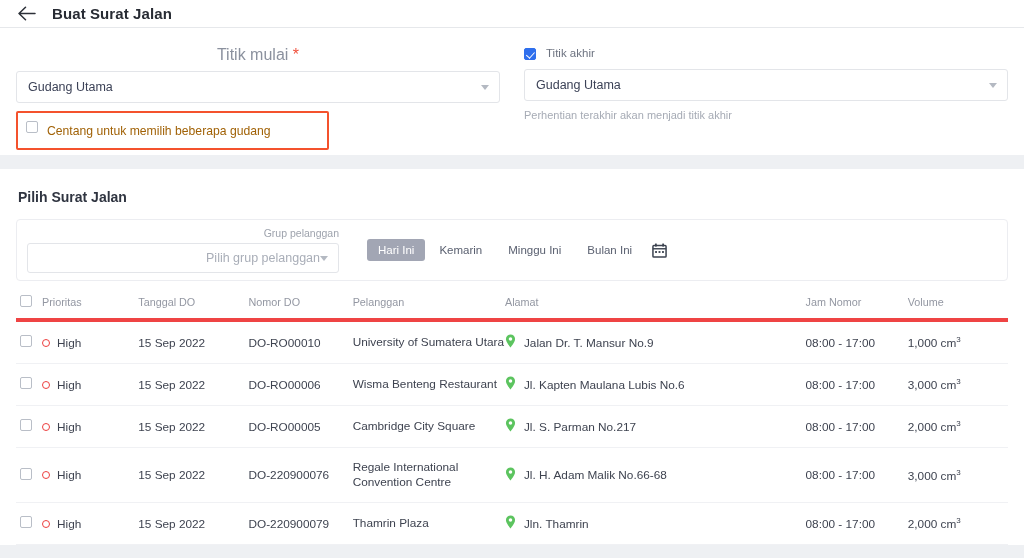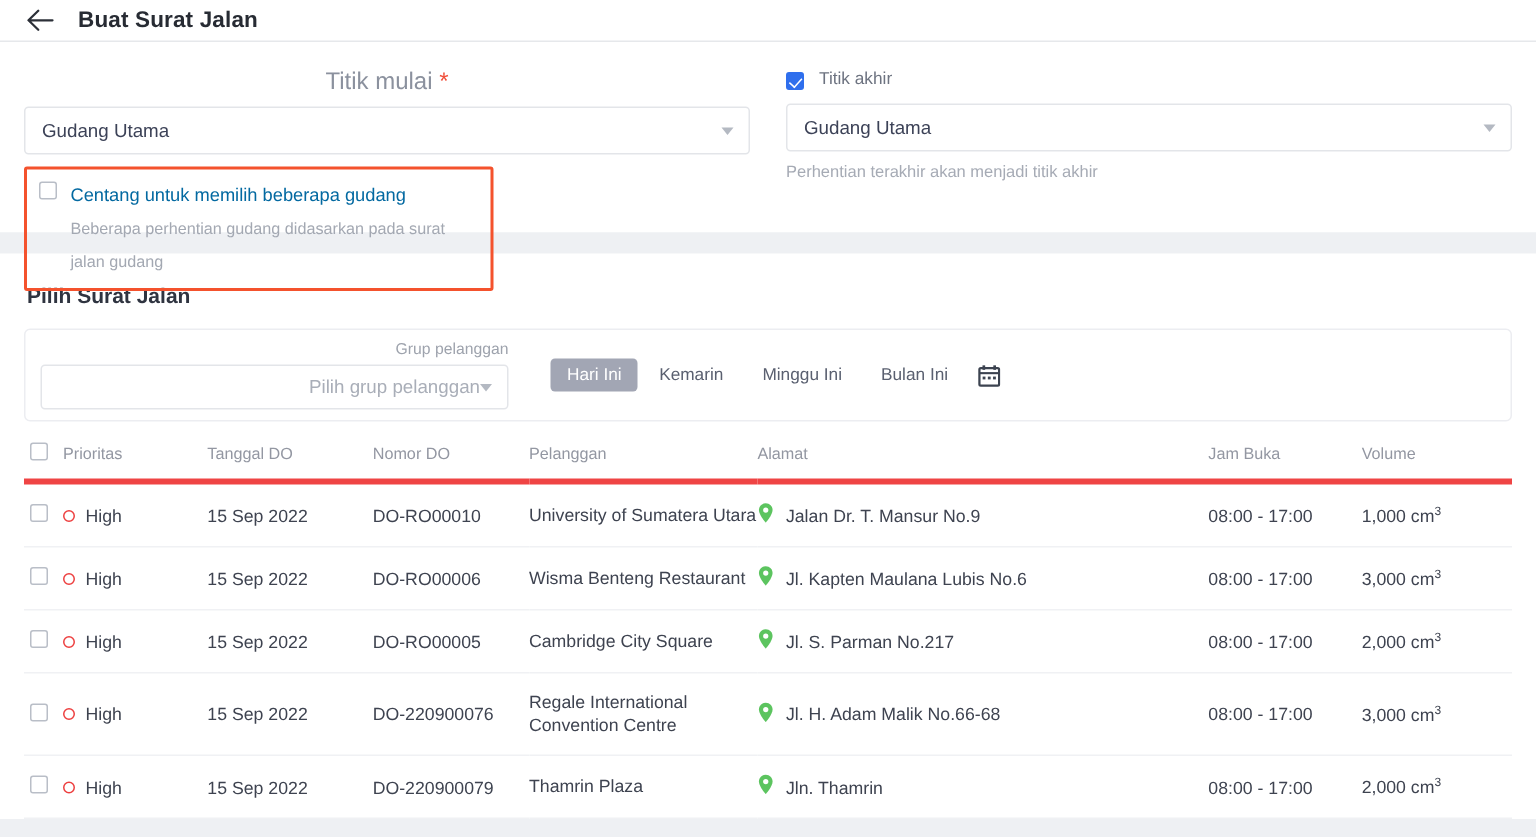--- a/index.html
+++ b/index.html
@@ -107,21 +107,21 @@
   .cb.checked::after {
     content: "";
     position: absolute;
     left: 3px; top: 0.5px;
     width: 3.5px; height: 7px;
     border: solid #fff;
     border-width: 0 1.6px 1.6px 0;
     transform: rotate(42deg);
   }
   .mw-texts { line-height: 1.38; }
-  .mw-title { font-size: 12.2px; color: #0369a1; }
+  .mw-title { font-size: 12.2px; color: #a16207; }
   .mw-sub { font-size: 10.8px; color: #a3a8b2; margin-top: 1px; }
 
   .checkbox-inline {
     display: flex;
     align-items: center;
     margin-bottom: 9px;
   }
   .checkbox-inline .lbl {
     font-size: 11.5px;
     color: #6d7380;
@@ -284,21 +284,20 @@
     </span>
     <div class="select-box">
       <span class="val">Gudang Utama</span>
       <span class="caret"></span>
     </div>
 
     <div class="multi-warehouse">
       <span class="cb"></span>
       <span class="mw-texts">
         <span class="mw-title">Centang untuk memilih beberapa gudang</span><br>
-        <span class="mw-sub">Beberapa perhentian gudang didasarkan pada surat jalan gudang</span>
       </span>
     </div>
   </div>
 
   <div class="form-col right">
     <div class="checkbox-inline">
       <span class="cb checked"></span>
       <span class="lbl">Titik akhir</span>
     </div>
     <div class="select-box">
@@ -350,21 +349,21 @@
     <thead>
       <tr>
         <th class="c-check">
           <span class="cb" style="display:inline-block;margin:0;"></span>
         </th>
         <th class="c-prio">Prioritas</th>
         <th class="c-date">Tanggal DO</th>
         <th class="c-do">Nomor DO</th>
         <th class="c-cust">Pelanggan</th>
         <th class="c-addr">Alamat</th>
-        <th class="c-time">Jam Buka</th>
+        <th class="c-time">Jam Nomor</th>
         <th class="c-vol">Volume</th>
       </tr>
     </thead>
     <tbody>
 
       <tr>
         <td class="c-check">
           <span class="cb" style="display:inline-block;margin:0;"></span>
         </td>
         <td class="c-prio">

